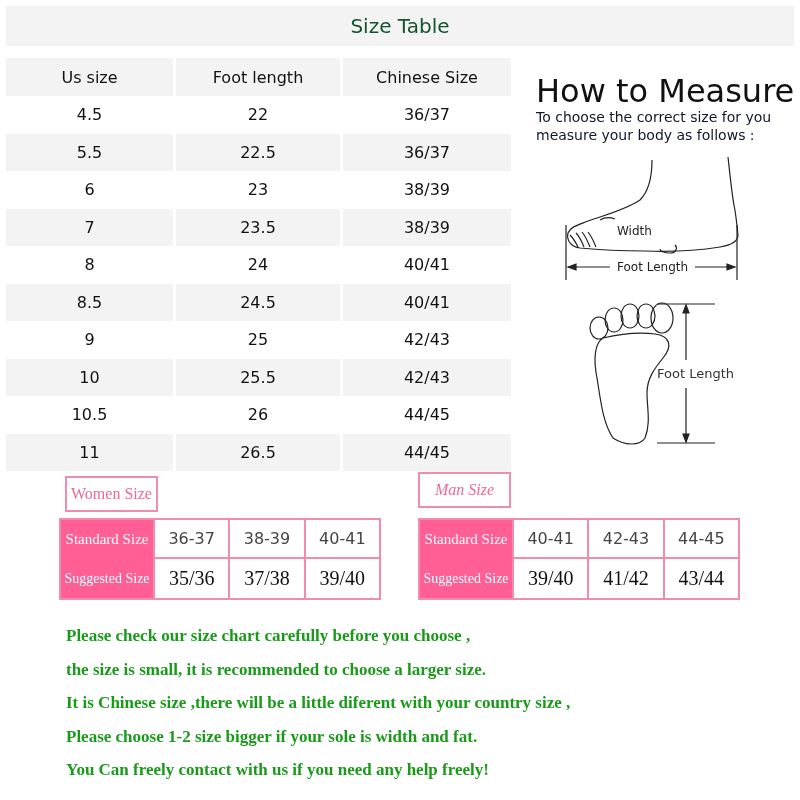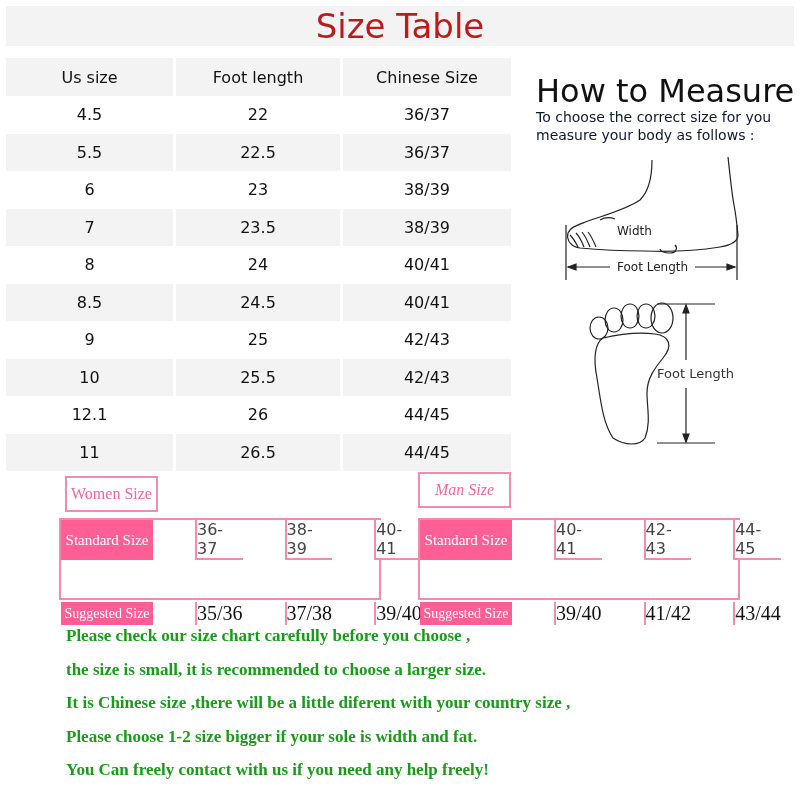--- a/index.html
+++ b/index.html
@@ -1,32 +1,32 @@
 <!DOCTYPE html>
 <html><head>
 <meta charset="utf-8">
 <style>
   html, body { margin:0; padding:0; background:#fff; }
   body { width:800px; height:800px; position:relative; overflow:hidden; font-family:"DejaVu Sans", sans-serif; color:#111; }
   .title-bar { position:absolute; left:6px; top:6px; width:788px; height:40px; background:#f3f3f3; display:flex; align-items:center; justify-content:center; }
-  .title-bar span { font-size:34px; color:#b91c1c; }
+  .title-bar span { font-size:20px; color:#14532d; }
   .size-table { position:absolute; left:6px; top:58px; width:505px; }
   .row { display:flex; height:37.5px; }
   .row .cell { flex:0 0 auto; display:flex; align-items:center; justify-content:center; font-size:16px; color:#111; }
   .row .c1 { width:167px; margin-right:3px; }
   .row .c2 { width:164px; margin-right:3px; }
   .row .c3 { width:168px; }
   .row.shaded .cell { background:#f3f3f3; }
   .row.header { height:38px; }
   .measure { position:absolute; left:536px; top:76px; width:260px; }
   .measure h2 { margin:0; font-weight:normal; font-size:32px; color:#111; line-height:30px; }
   .measure p { margin:2px 0 0 0; font-size:14px; line-height:18px; color:#0f172a; }
   .diagram { position:absolute; }
   .sz-label { position:absolute; border:2px solid #f08cb0; background:#fff; color:#f2679b; font-family:"Liberation Serif", serif; font-size:16px; display:flex; align-items:center; justify-content:center; }
-  .sz-grid { position:absolute; border:2px solid #f08cb0; display:grid;gap:42px; }
+  .sz-grid { position:absolute; border:2px solid #f08cb0; display:grid; }
   .sz-grid .hd { background:#ff5f95; color:#fff; font-family:"Liberation Serif", serif; display:flex; align-items:center; justify-content:center; white-space:nowrap; }
   .sz-grid .v { display:flex; align-items:center; justify-content:center; background:#fff; border-left:2px solid #f08cb0; }
   .sz-grid .std { font-family:"DejaVu Sans", sans-serif; font-size:16px; color:#444; }
   .sz-grid .sug { font-family:"Liberation Serif", serif; font-size:20px; color:#111; }
   .sz-grid .top { border-bottom:2px solid #f08cb0; }
   .notes { position:absolute; left:66px; top:624px; width:730px; }
   .notes div { font-family:"Liberation Serif", serif; font-weight:bold; font-size:17px; color:#1a9a1a; height:33.6px; line-height:24px; white-space:nowrap; }
 </style>
 </head>
 <body>
@@ -75,21 +75,21 @@
     <div class="cell c1">9</div>
     <div class="cell c2">25</div>
     <div class="cell c3">42/43</div>
   </div>
   <div class="row shaded">
     <div class="cell c1">10</div>
     <div class="cell c2">25.5</div>
     <div class="cell c3">42/43</div>
   </div>
   <div class="row">
-    <div class="cell c1">12.1</div>
+    <div class="cell c1">10.5</div>
     <div class="cell c2">26</div>
     <div class="cell c3">44/45</div>
   </div>
   <div class="row shaded">
     <div class="cell c1">11</div>
     <div class="cell c2">26.5</div>
     <div class="cell c3">44/45</div>
   </div>
 </div>
 

